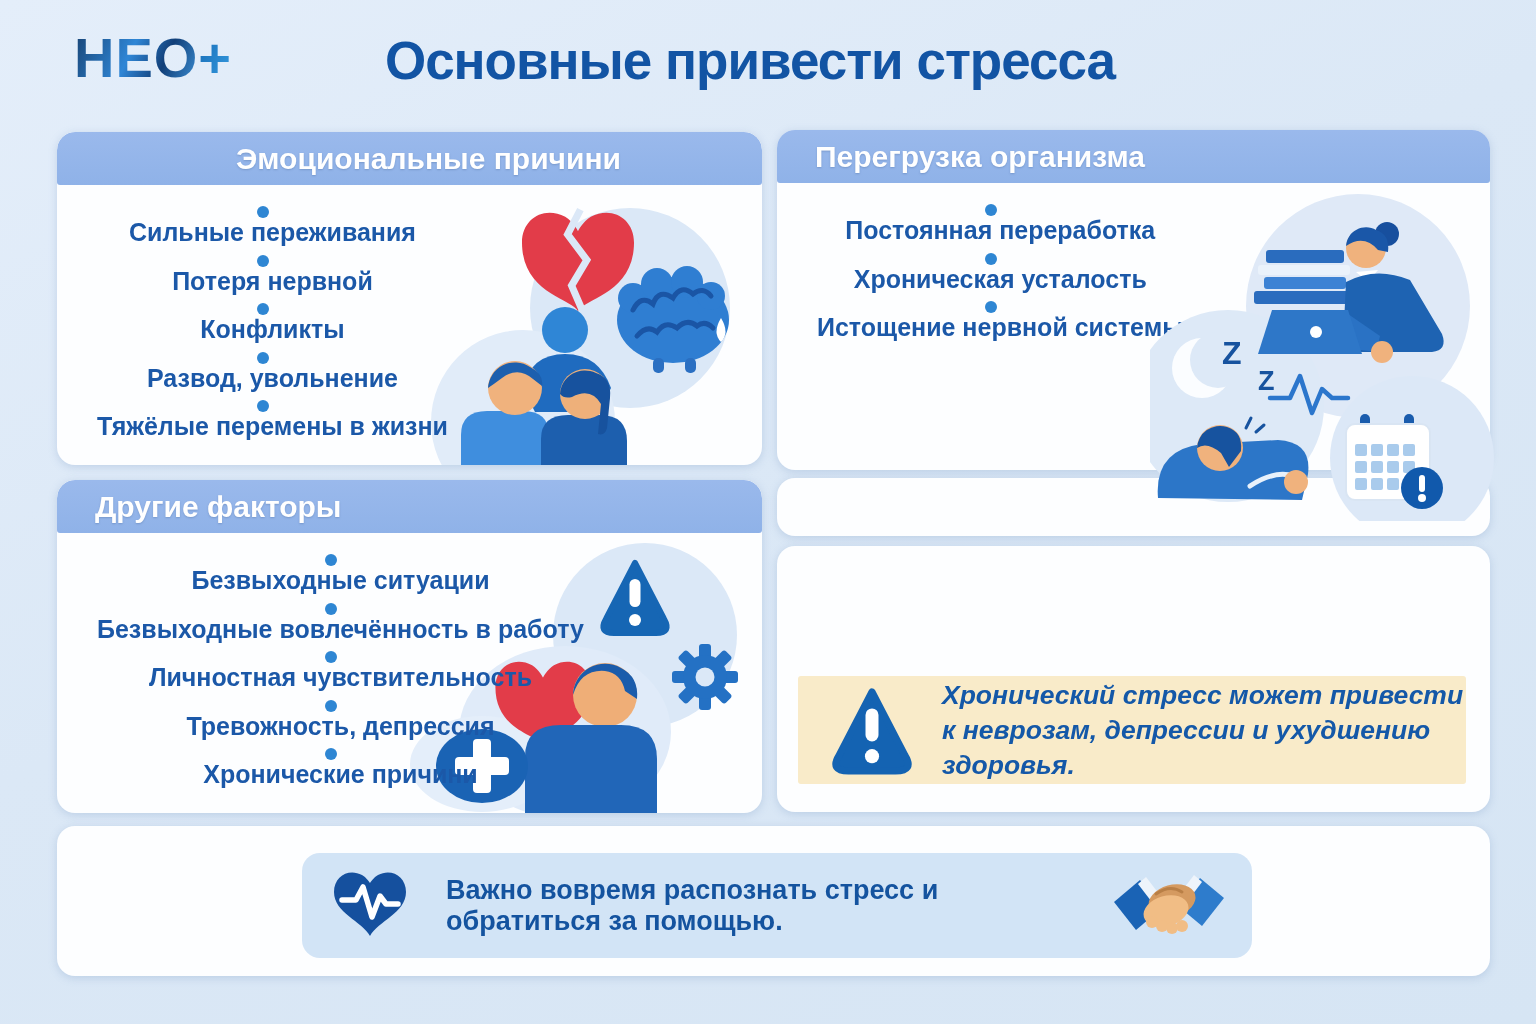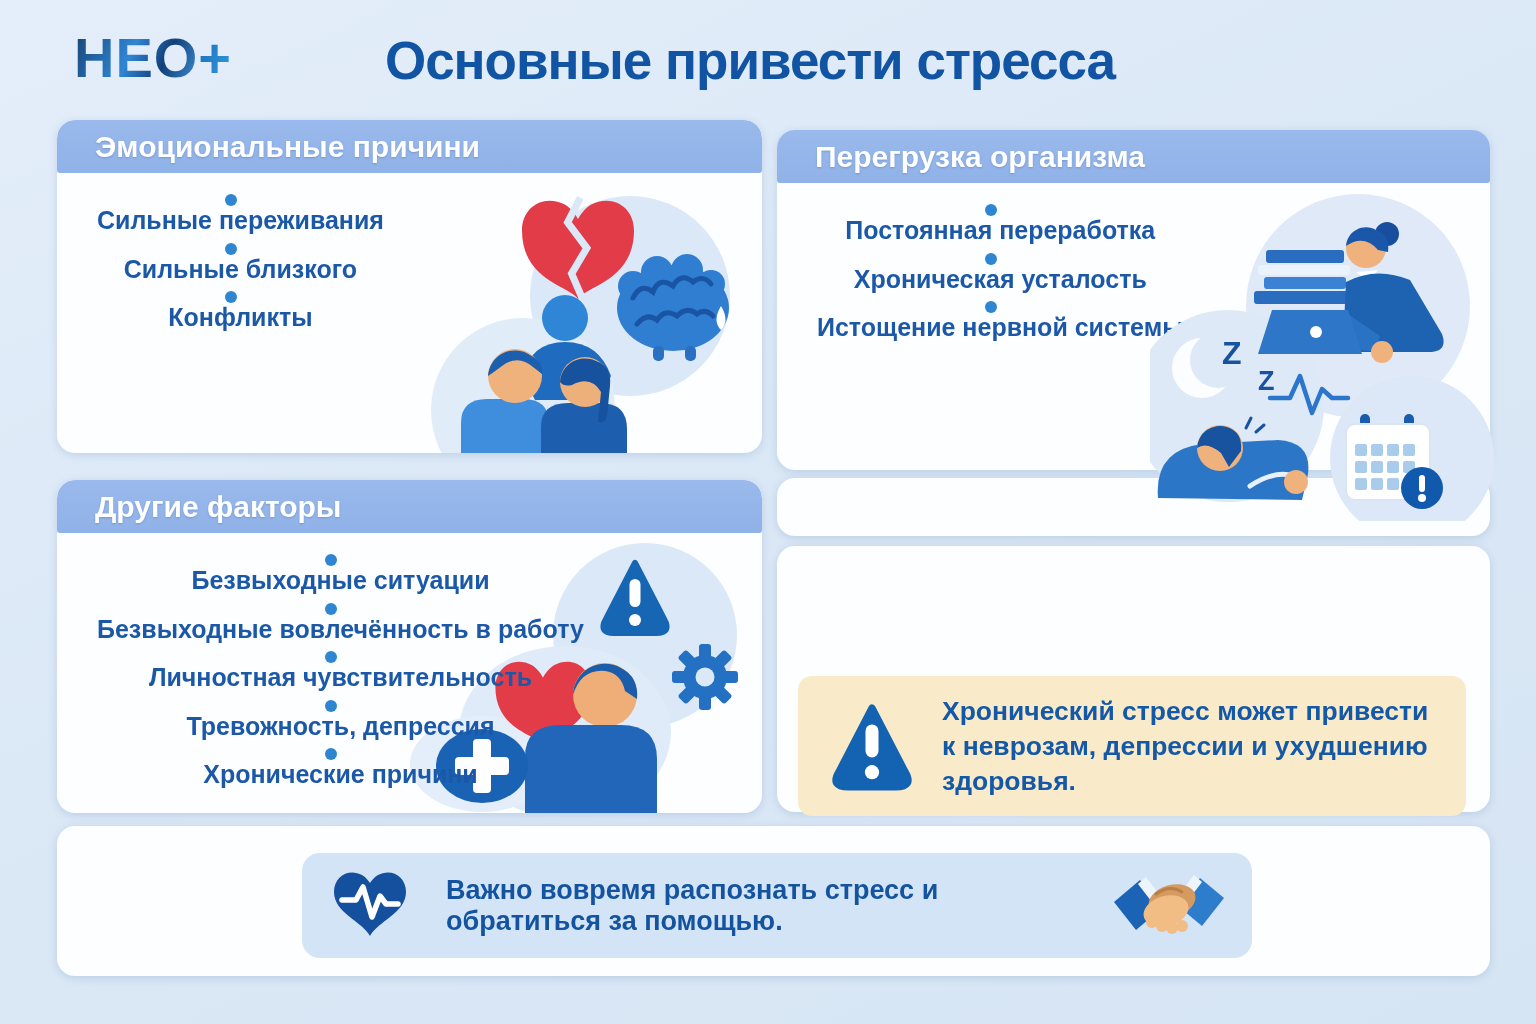--- a/index.html
+++ b/index.html
@@ -15,50 +15,58 @@
   .card{position:absolute;background:#fdfeff;border-radius:18px;box-shadow:0 2px 8px rgba(110,145,190,.28);}
   .clip{overflow:hidden;}
   .hdr{height:53px;line-height:53px;background:linear-gradient(180deg,#9ab9ec,#8fb2e8);
     border-radius:18px 18px 3px 3px;color:#ffffff;font-size:30px;font-weight:bold;
     padding-left:38px;text-shadow:0 1px 2px rgba(70,100,150,.35);}
   ul.list{position:absolute;left:40px;top:74px;margin:0;padding:0;list-style:none;z-index:5;}
   ul.list li{display:flex;align-items:center;height:48.5px;white-space:nowrap;flex-direction:column;}
   .dot{width:12px;height:12px;border-radius:50%;background:#2e86d3;margin-right:19px;flex:0 0 auto;}
   .itxt{font-size:25px;font-weight:bold;color:#1b58a8;}
   .illus{position:absolute;}
-  .warnbox{position:absolute;left:21px;top:130px;width:668px;height:140px;background:#f9ebc9;
-    border-radius:14px;display:flex;align-items:center;}
+  .warnbox{position:absolute;left:21px;top:130px;width:668px;height:108px;background:#f9ebc9;
+    border-radius:3px;display:flex;align-items:center;font-style:italic;}
   .warnbox .wtxt{font-size:26.5px;font-weight:bold;color:#1458a8;line-height:35px;margin-left:22px;}
   .banner{position:absolute;left:245px;top:27px;width:950px;height:105px;background:#d2e4f6;
     border-radius:18px;display:flex;align-items:center;gap:12px;}
   .banner .btxt{font-size:27px;font-weight:bold;color:#14539f;margin-left:22px;flex:1 1 auto;}
   svg text{font-family:"Liberation Sans","DejaVu Sans",sans-serif;}
 </style>
 </head>
 <body>
 
 <div id="stage">
 
   <div class="logo"><span class="neo">НЕО</span><span class="plus">+</span></div>
   <div class="title">Основные привести стресса</div>
 
-  <div class="card clip" style="left:57px;top:120px;width:705px;height:333px;">
+  <div class="card clip" style="left:57px;top:132px;width:705px;height:333px;text-align:center;">
     <div class="hdr">Эмоциональные причини</div>
     <ul class="list">
       <li>
           <span class="dot"></span>
           <span class="itxt">Сильные переживания</span>
         </li>
       <li>
           <span class="dot"></span>
-          <span class="itxt">Сильные близкого</span>
+          <span class="itxt">Потеря нервной</span>
         </li>
       <li>
           <span class="dot"></span>
           <span class="itxt">Конфликты</span>
+        </li>
+      <li>
+          <span class="dot"></span>
+          <span class="itxt">Развод, увольнение</span>
+        </li>
+      <li>
+          <span class="dot"></span>
+          <span class="itxt">Тяжёлые перемены в жизни</span>
         </li>
     </ul>
     <svg class="illus" style="left:338px;top:48px;" width="370" height="285" viewBox="0 0 370 285">
       <circle cx="235" cy="128" r="100" fill="#dbe8f7"></circle>
       <circle cx="128" cy="242" r="92" fill="#e1ecf9"></circle>
 
       <g transform="translate(183,80) scale(4)">
         <path d="M0,12.8 C-1.6,9.6 -14,8.4 -14,-4.4 C-14,-10.4 -8.4,-13.6 -3.2,-10.8 C-1.2,-9.6 0,-7.2 0,-7.2 C0,-7.2 1.2,-9.6 3.2,-10.8 C8.4,-13.6 14,-10.4 14,-4.4 C14,8.4 1.6,9.6 0,12.8 Z" fill="#e23c49"></path>
         <polyline points="0.6,-12.6 -2.6,-6.4 2.2,0 -1.6,6.4 1,12.4" fill="none" stroke="#dbe8f7" stroke-width="1.8"></polyline>
       </g>

